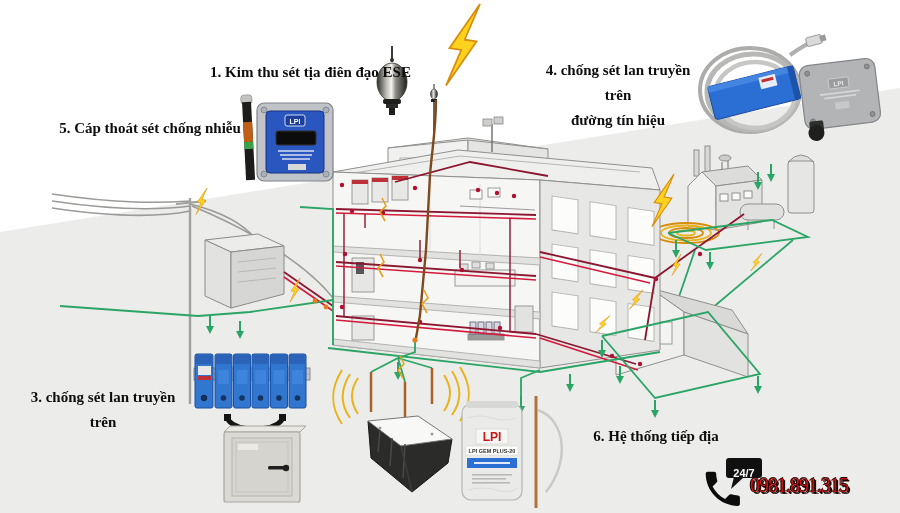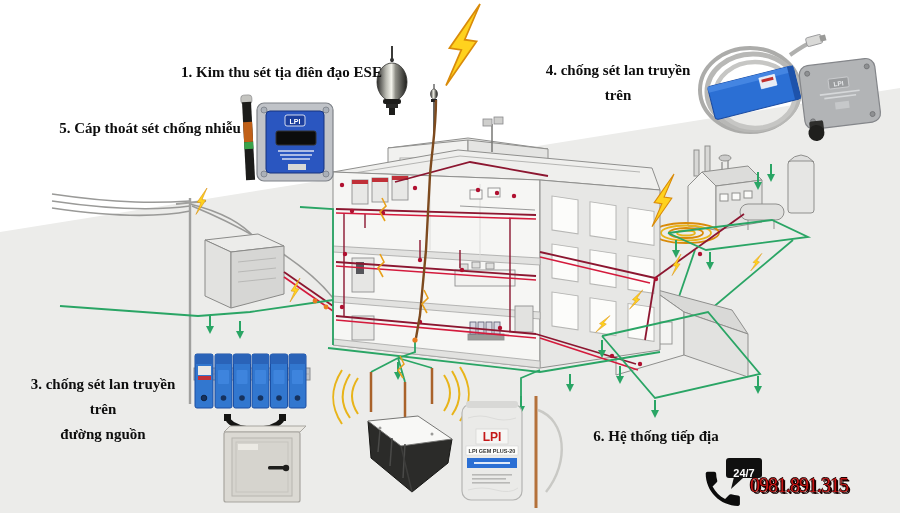--- a/index.html
+++ b/index.html
@@ -438,32 +438,32 @@
   <g>
     <path transform="translate(700,466) scale(1.9)" fill="#0c0c0c" d="M6.62,10.79c1.44,2.83 3.76,5.14 6.59,6.59l2.2-2.21c0.27-0.26 0.67-0.36 1.02-0.24c1.12,0.37 2.33,0.57 3.57,0.57c0.55,0 1,0.45 1,1V20c0,0.55-0.45,1-1,1c-9.39,0-17-7.61-17-17c0-0.55 0.45-1 1-1h3.5c0.55,0 1,0.45 1,1c0,1.25 0.2,2.45 0.57,3.57c0.11,0.35 0.03,0.74-0.25,1.02L6.62,10.79z"></path>
     <g>
       <rect x="726" y="458" width="36" height="20" rx="3" fill="#101010"></rect>
       <polygon points="734,477 744,477 731,489" fill="#101010"></polygon>
       <text x="744" y="472.5" text-anchor="middle" dominant-baseline="central" font-family="Liberation Sans, sans-serif" font-size="11" font-weight="bold" fill="#ffffff">24/7</text>
     </g>
   </g>
 </svg>
 
-<div class="lbl nowrap" style="left:179px;top:60px;width:205px;">1. Kim thu sét tịa điên đạo ESE</div>
+<div class="lbl nowrap" style="left:208px;top:60px;width:205px;">1. Kim thu sét tịa điên đạo ESE</div>
 
 <div class="lbl" style="left:52px;top:116px;width:196px;">
   <div>5. Cáp thoát sét chống nhiễu</div>
 </div>
 
 <div class="lbl" style="left:532px;top:58px;width:172px;">
   <div>4. chống sét lan truyền trên</div>
+  <div>đường tín hiệu</div>
 </div>
 
-<div class="lbl" style="left:18px;top:372px;width:170px;">
+<div class="lbl" style="left:18px;top:385px;width:170px;">
   <div>3. chống sét lan truyền trên</div>
-  <div>đường nguồn</div>
 </div>
 
 <div class="lbl nowrap" style="left:586px;top:424px;width:140px;">6. Hệ thống tiếp địa</div>
 
 <div class="phone">0981.891.315</div>
 
 </div>
 
 </body></html>

